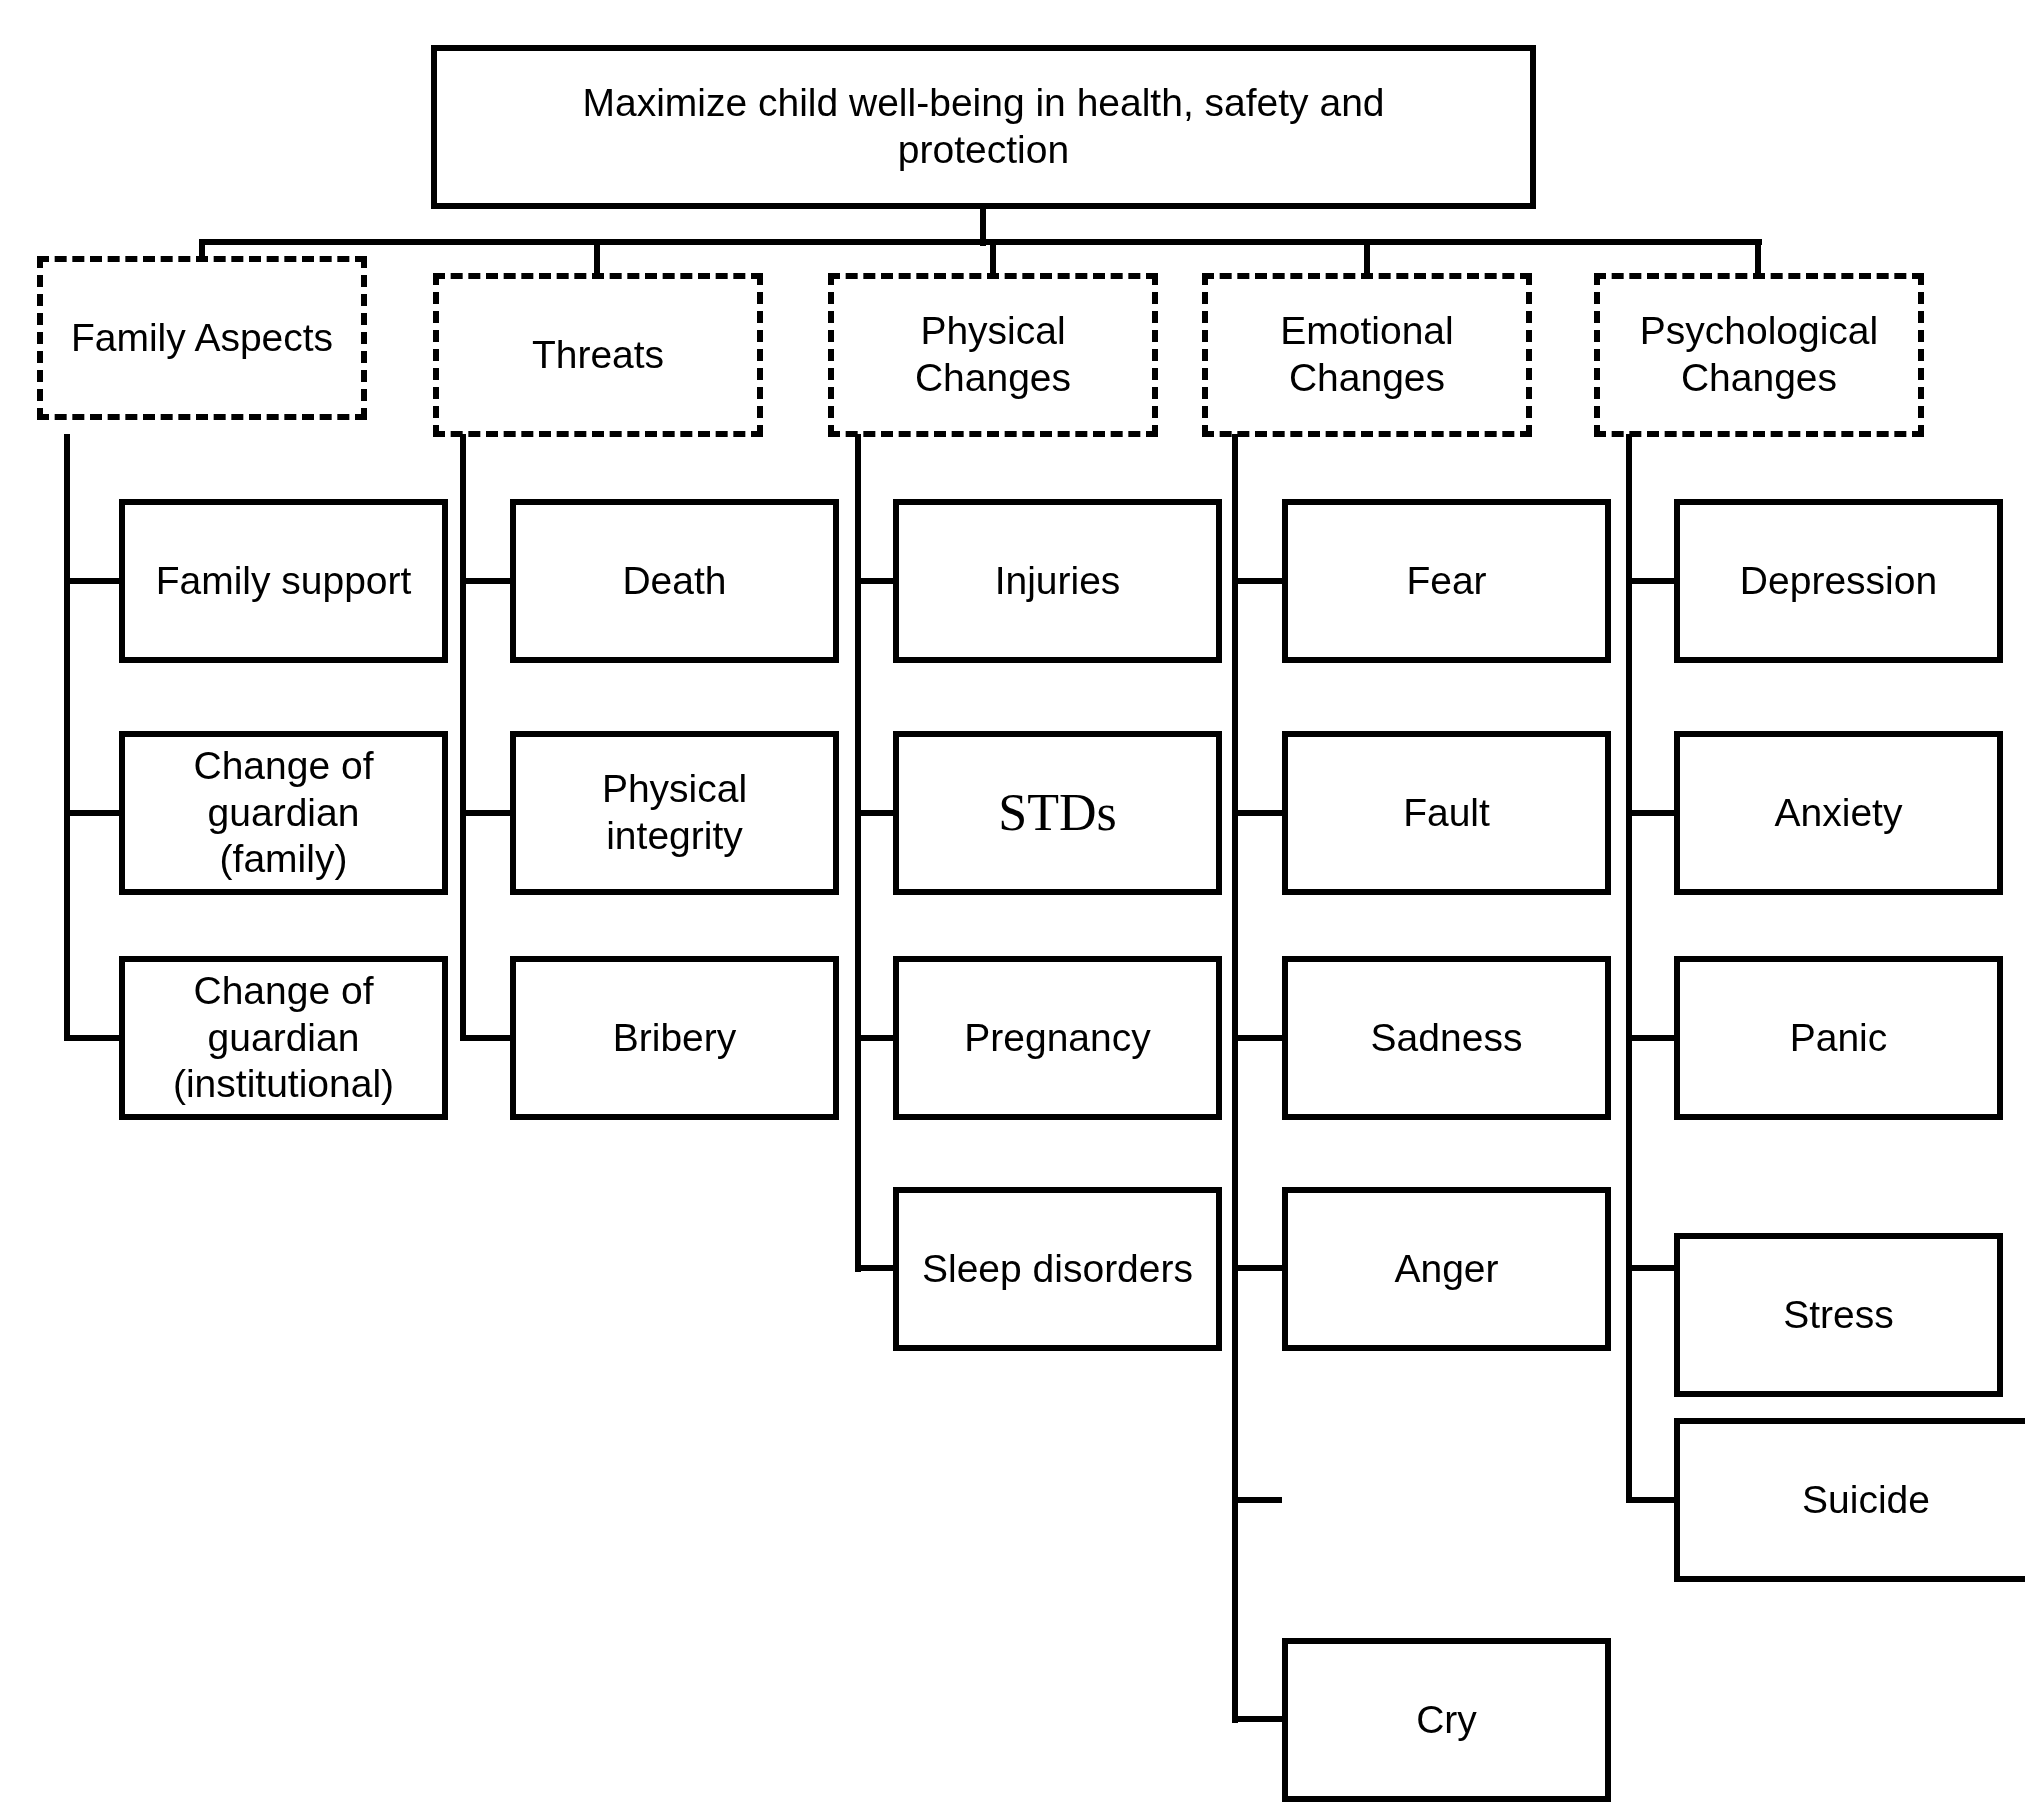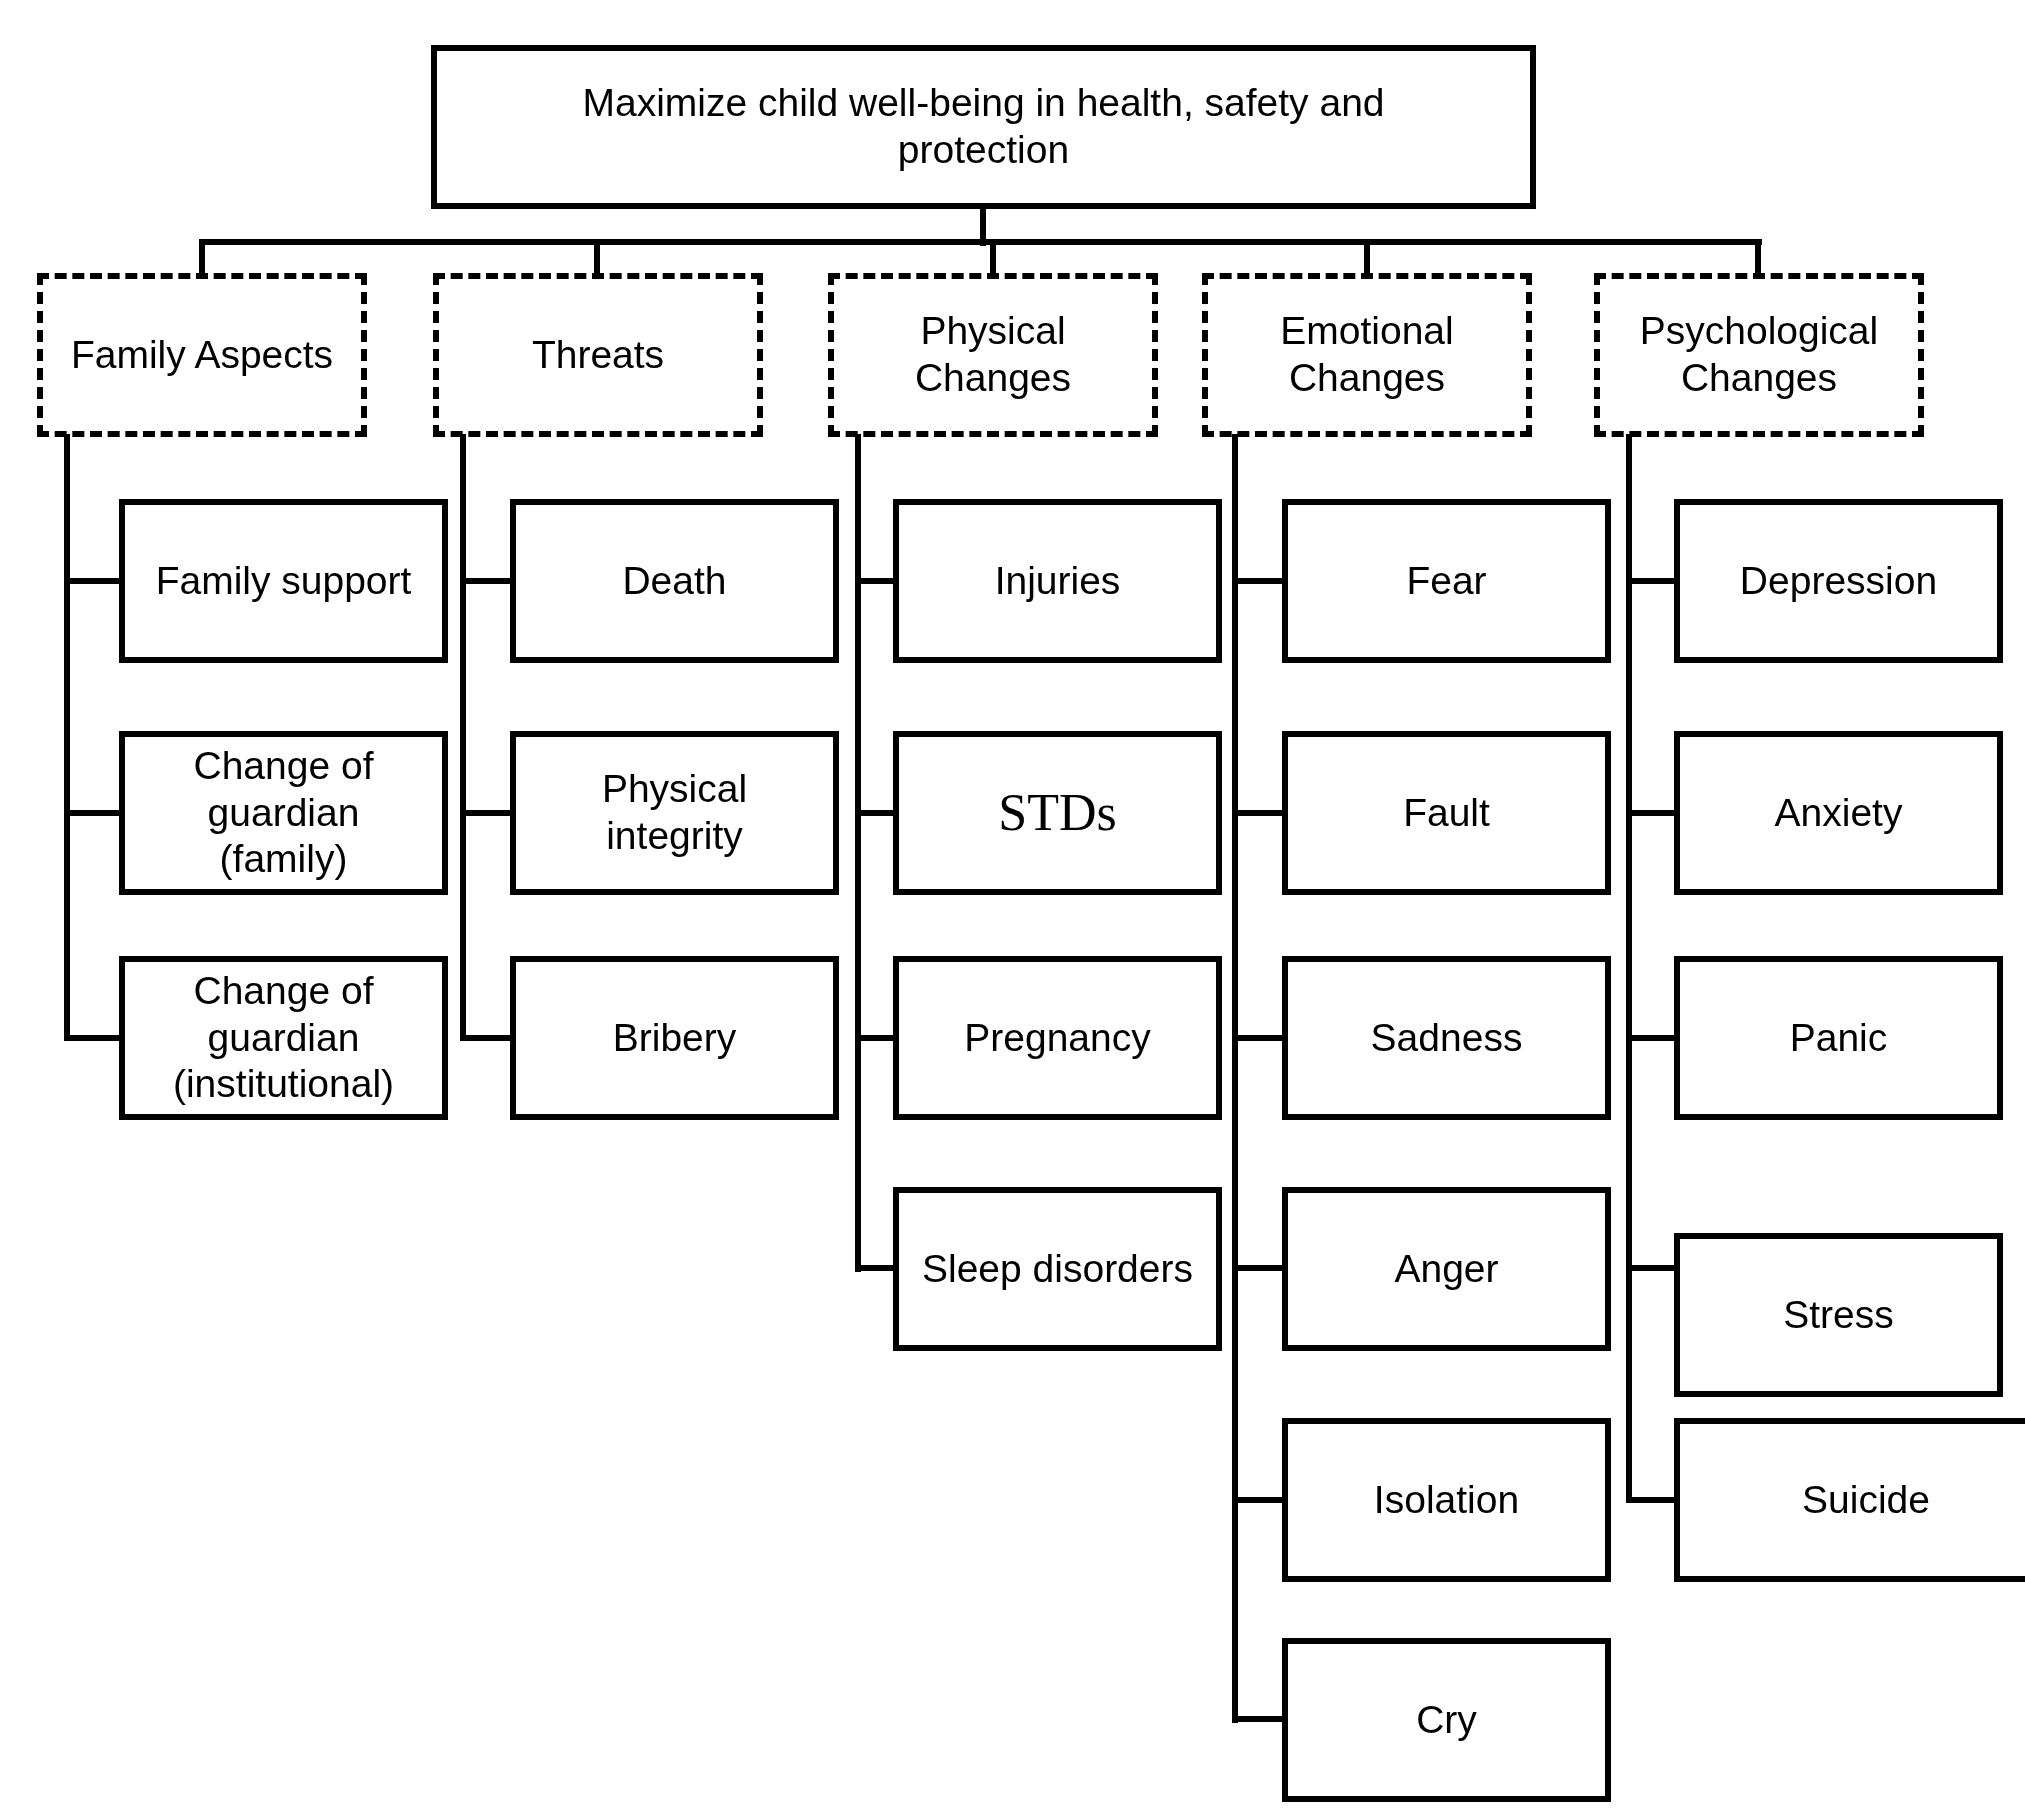--- a/index.html
+++ b/index.html
@@ -39,21 +39,21 @@
 protection</div>
 
   <div class="line" style="left:980px;top:193px;width:6.4px;height:37px"></div>
   <div class="line" style="left:199px;top:223px;width:1563px;height:6.4px"></div>
   <div class="line" style="left:199px;top:223px;width:6.4px;height:34px"></div>
   <div class="line" style="left:594px;top:223px;width:6.4px;height:34px"></div>
   <div class="line" style="left:990px;top:223px;width:6.4px;height:34px"></div>
   <div class="line" style="left:1364px;top:223px;width:6.4px;height:34px"></div>
   <div class="line" style="left:1755px;top:223px;width:6.4px;height:34px"></div>
 
-  <div class="box dashed" style="left:37px;top:257px;width:330px;height:164px">Family Aspects</div>
+  <div class="box dashed" style="left:37px;top:240px;width:330px;height:164px">Family Aspects</div>
   <div class="box dashed" style="left:433px;top:257px;width:330px;height:164px">Threats</div>
   <div class="box dashed" style="left:828px;top:257px;width:330px;height:164px">Physical
 Changes</div>
   <div class="box dashed" style="left:1202px;top:257px;width:330px;height:164px">Emotional
 Changes</div>
   <div class="box dashed" style="left:1594px;top:257px;width:330px;height:164px">Psychological
 Changes</div>
 
   <div class="line" style="left:64px;top:418px;width:6.4px;height:607px"></div>
   <div class="line" style="left:460px;top:418px;width:6.4px;height:607px"></div>
@@ -102,21 +102,20 @@
 
   <div class="box" style="left:893px;top:483px;width:329px;height:164px">Injuries</div>
   <div class="box serif" style="left:893px;top:715px;width:329px;height:164px">STDs</div>
   <div class="box" style="left:893px;top:940px;width:329px;height:164px">Pregnancy</div>
   <div class="box" style="left:893px;top:1171px;width:329px;height:164px">Sleep disorders</div>
 
   <div class="box" style="left:1282px;top:483px;width:329px;height:164px">Fear</div>
   <div class="box" style="left:1282px;top:715px;width:329px;height:164px">Fault</div>
   <div class="box" style="left:1282px;top:940px;width:329px;height:164px">Sadness</div>
   <div class="box" style="left:1282px;top:1171px;width:329px;height:164px">Anger</div>
-  <div class="box" style="left:1282px;top:1402px;width:329px;height:164px">Isolation</div>
   <div class="box" style="left:1282px;top:1622px;width:329px;height:164px">Cry</div>
 
   <div class="box" style="left:1674px;top:483px;width:329px;height:164px">Depression</div>
   <div class="box" style="left:1674px;top:715px;width:329px;height:164px">Anxiety</div>
   <div class="box" style="left:1674px;top:940px;width:329px;height:164px">Panic</div>
   <div class="box" style="left:1674px;top:1217px;width:329px;height:164px">Stress</div>
   <div class="box" style="left:1674px;top:1402px;width:384px;height:164px">Suicide</div>
 
 </div>
 

